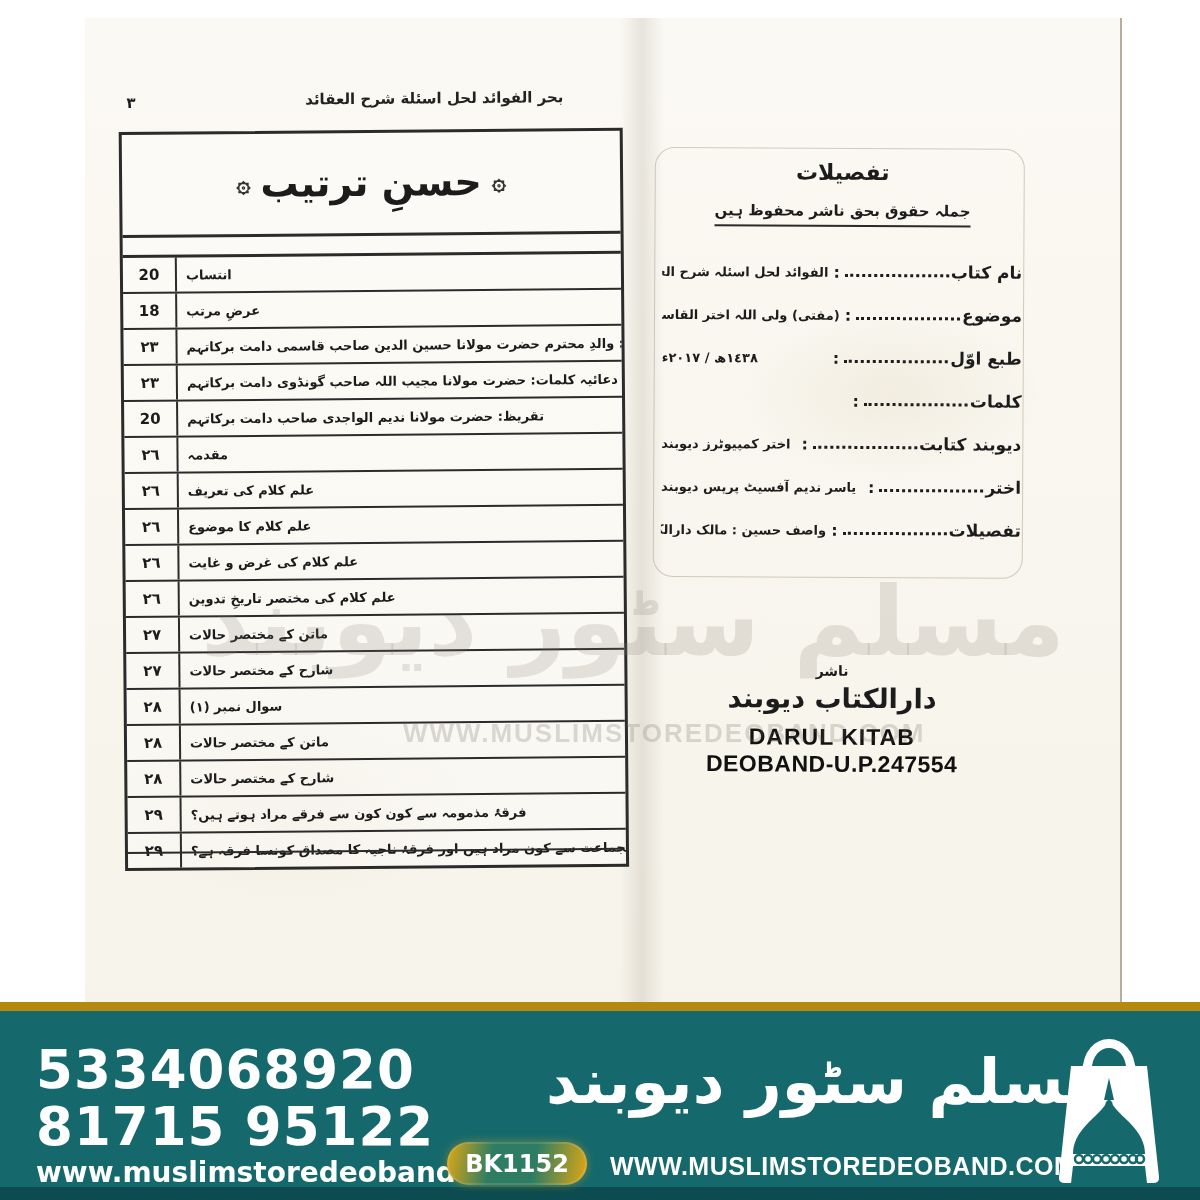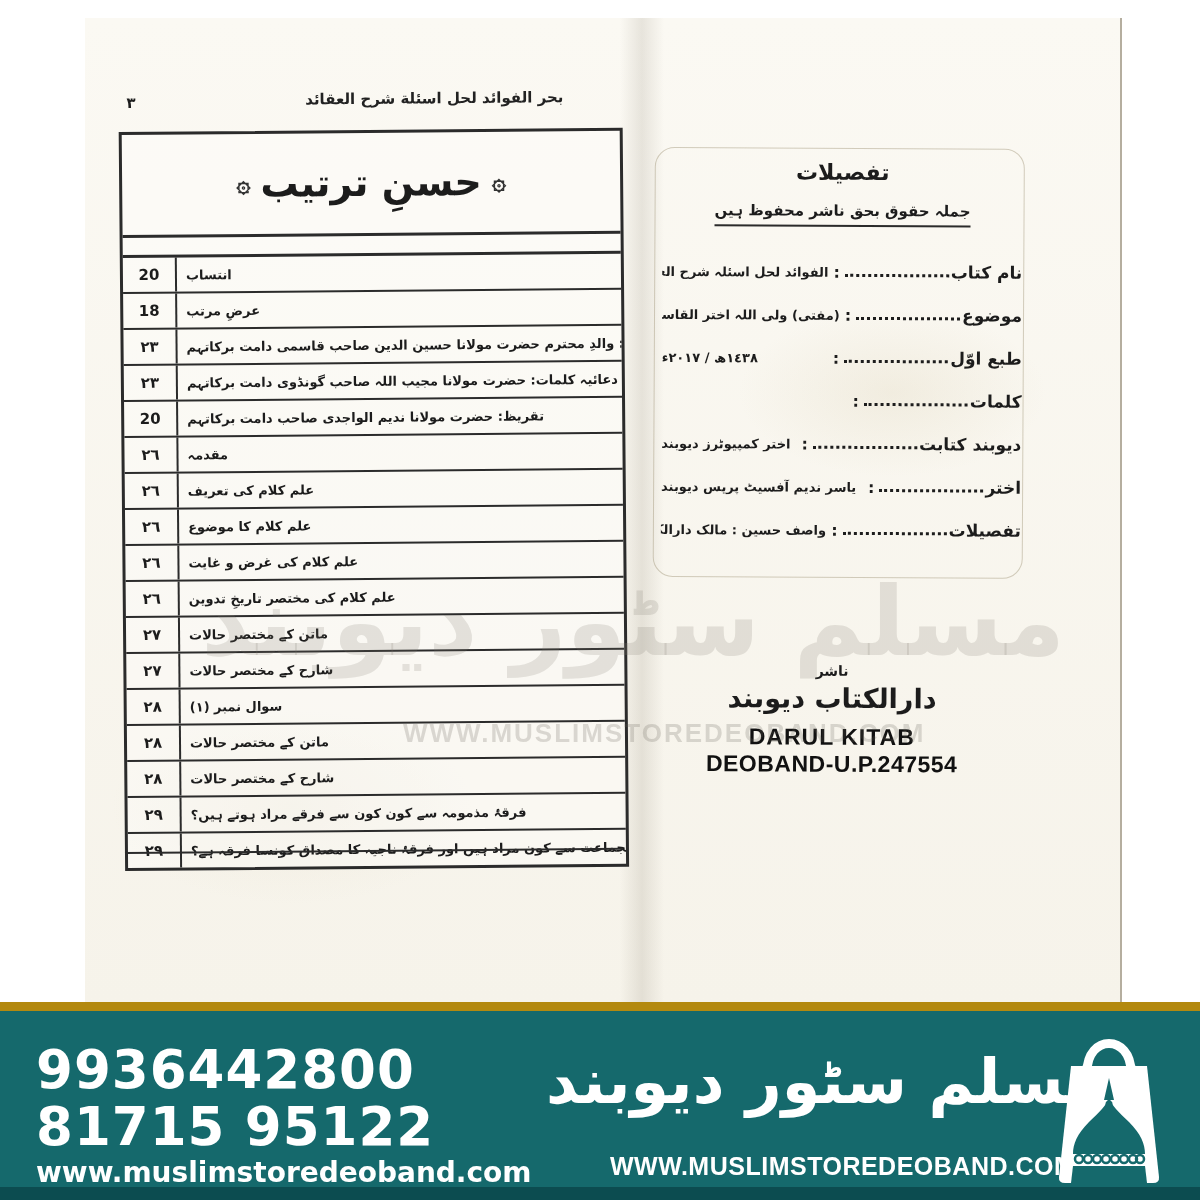--- a/index.html
+++ b/index.html
@@ -257,24 +257,25 @@
     </div>
 
     <div class="wm-logo">مسلم سٹور دیوبند</div>
     <div class="wm-url">WWW.MUSLIMSTOREDEOBAND.COM</div>
   </div>
 
   <div class="gold-bar" style="background: rgb(179, 137, 15);"></div>
   <div class="footer-band" style="background: rgb(21, 105, 108);"></div>
   <div class="footer-dark" style="background: rgb(12, 76, 80);"></div>
 
-  <div class="phone phone1">9936442800</div>
+  <div class="phone phone1">5334068920</div>
   <div class="phone phone2">81715 95122</div>
   <div class="site-left">www.muslimstoredeoband.com</div>
 
+  <div class="badge" style="background: linear-gradient(100deg, rgb(226, 167, 18) 0%, rgb(46, 125, 99) 32%, rgb(46, 125, 99) 62%, rgb(226, 167, 18) 100%);">BK1152</div>
 
   <div class="logo-calli">مسلم سٹور دیوبند</div>
   <div class="site-right">WWW.MUSLIMSTOREDEOBAND.COM</div>
 
   <svg class="bag" viewBox="0 0 114 162">
     <path d="M35 48 C35 10 79 10 79 48" fill="none" stroke="#ffffff" stroke-width="9"></path>
     <circle cx="35" cy="50" r="7" fill="none" stroke="#ffffff" stroke-width="5"></circle>
     <circle cx="79" cy="50" r="7" fill="none" stroke="#ffffff" stroke-width="5"></circle>
     <path d="M19 42 L95 42 L107 153 Q107.5 159 101 159 L13 159 Q6.5 159 7 153 Z" fill="#ffffff"></path>
     <g fill="#15696c">

